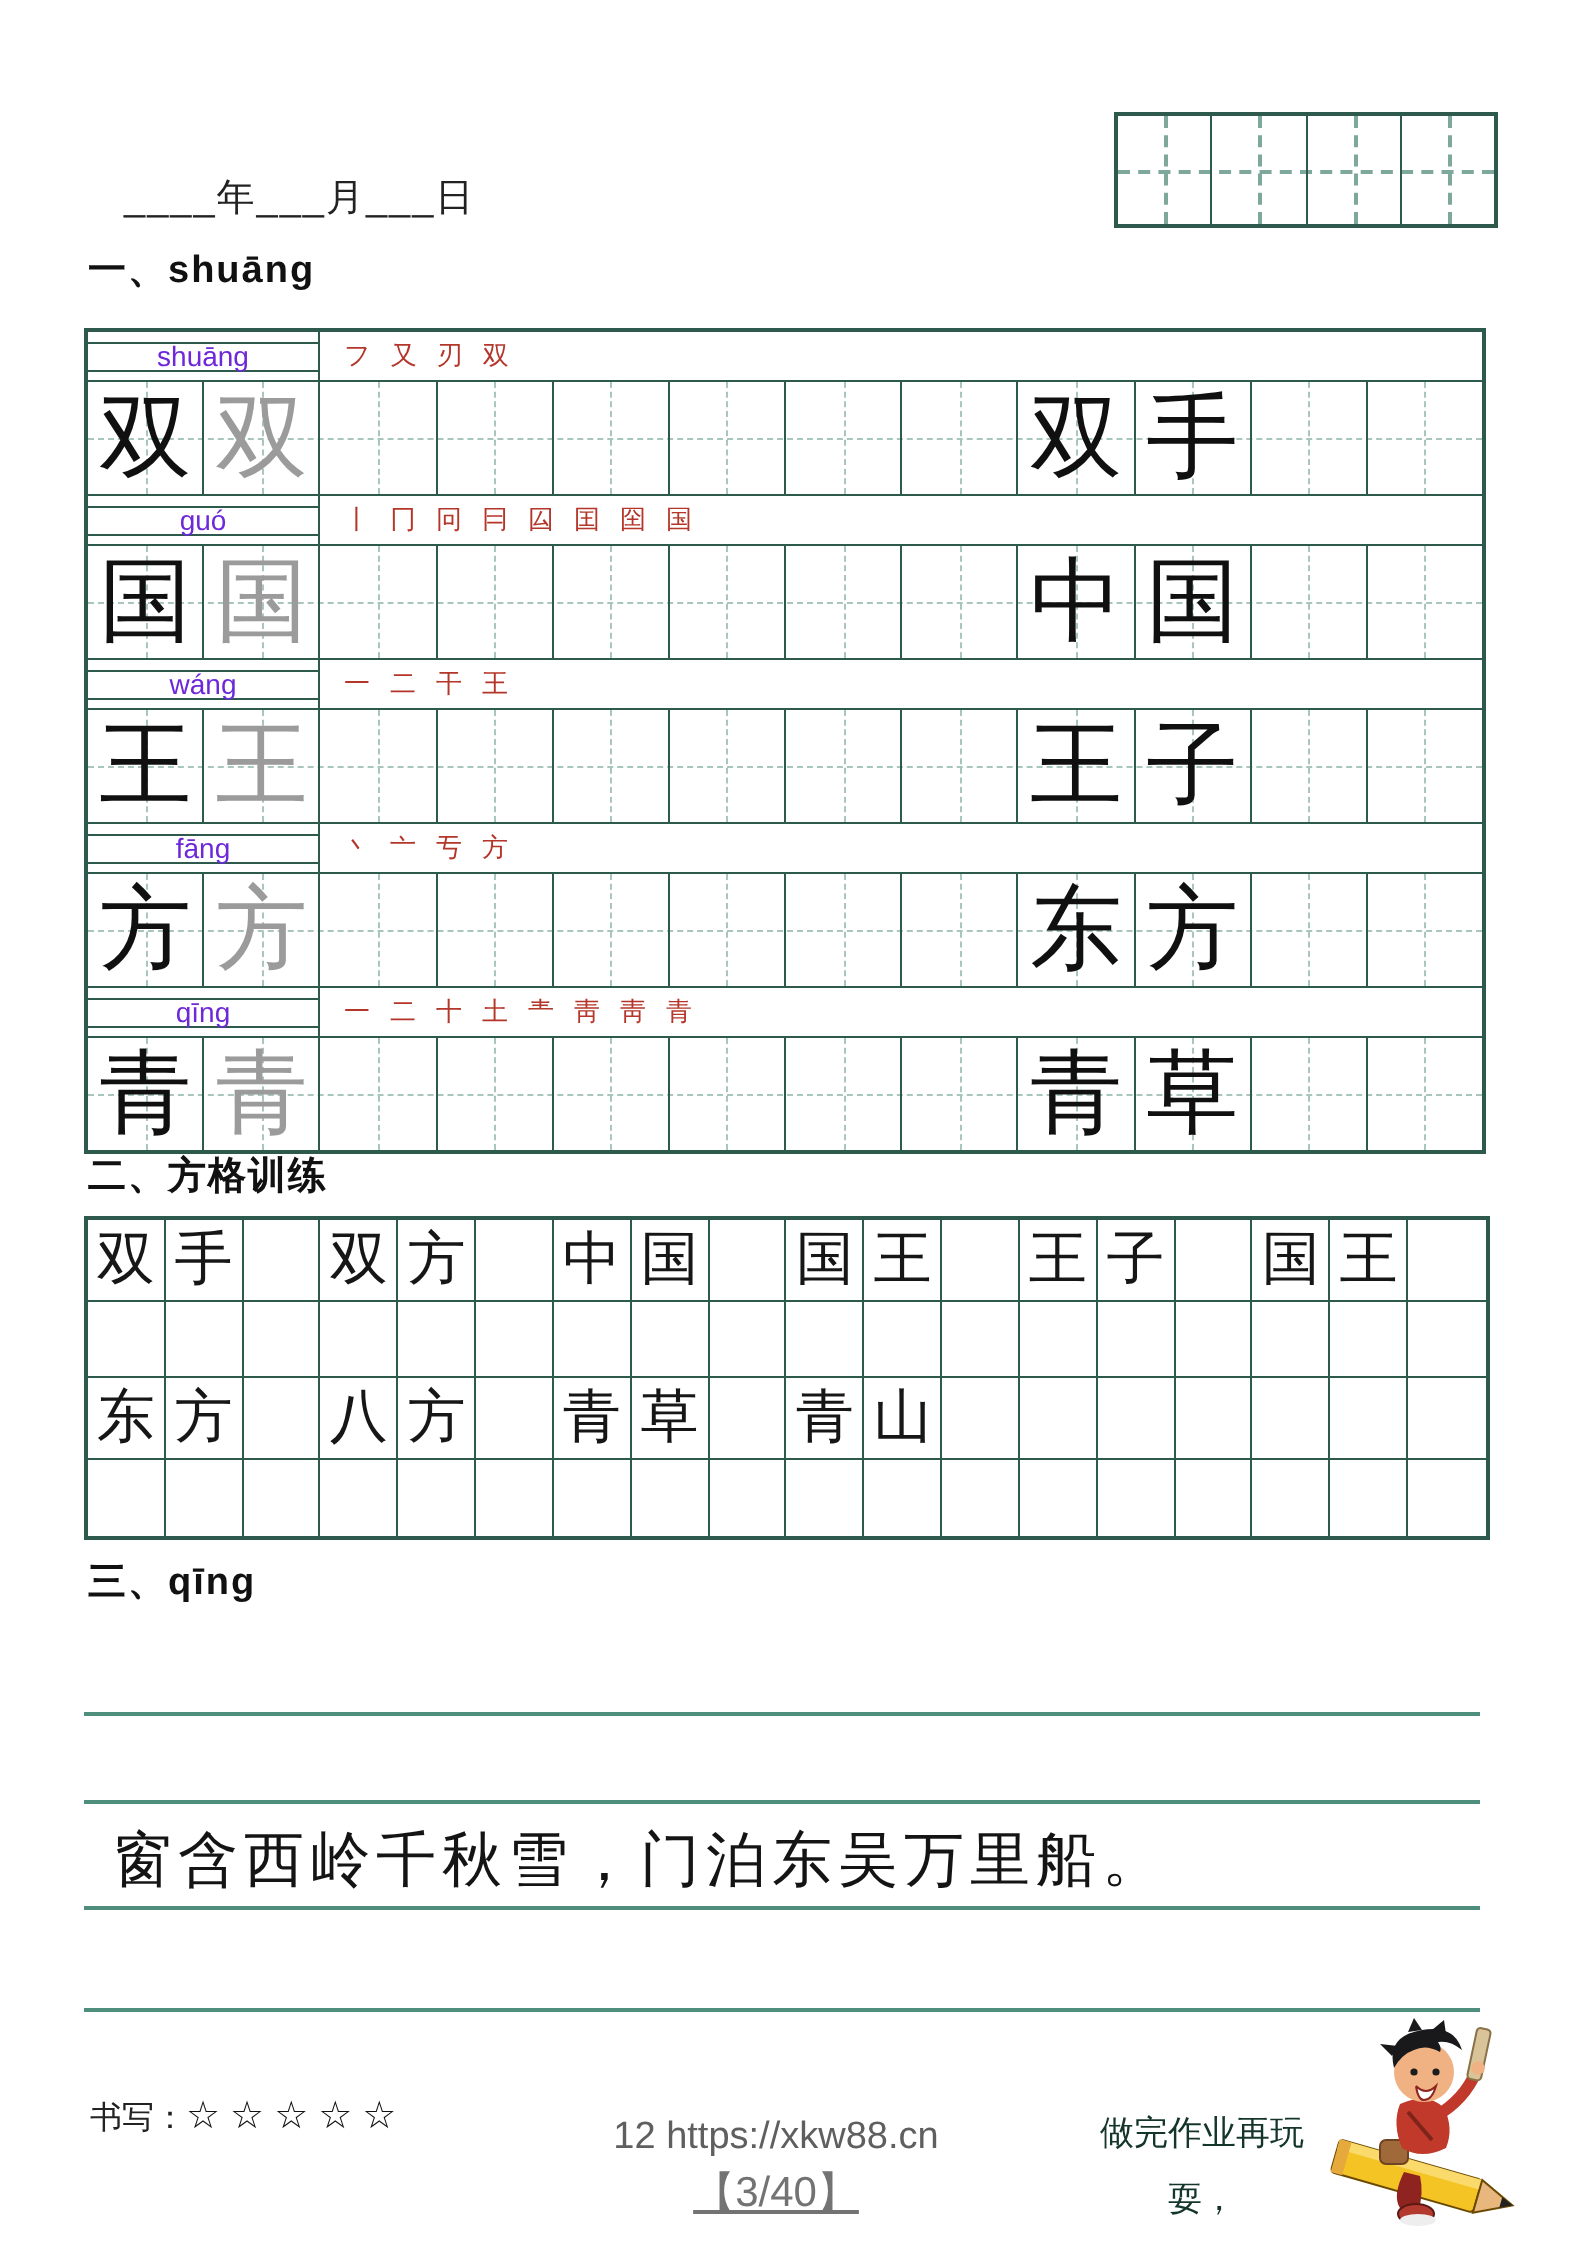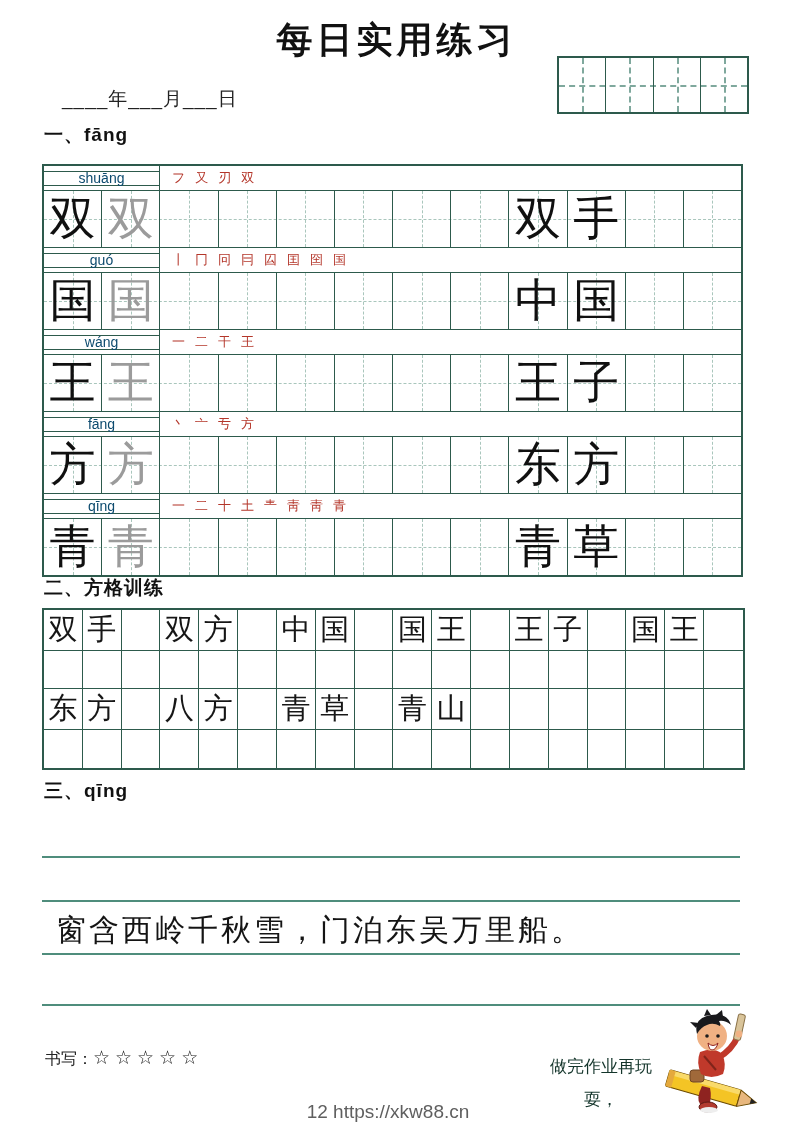--- a/index.html
+++ b/index.html
@@ -28,21 +28,21 @@
   .sec-head{position:absolute;left:44px;font-size:19px;font-weight:bold;letter-spacing:1px;}
   .sec1{top:122px;} .sec2{top:575px;} .sec3{top:778px;}
 
   
   .p-table{position:absolute;left:42px;top:164px;width:697px;border:2px solid var(--bd);}
   .p-strip{height:24px;display:flex;border-bottom:1px solid var(--bd);}
   .pinyin-box{width:116px;position:relative;border-right:1px solid var(--bd);box-sizing:border-box;}
   .rl{position:absolute;left:0;right:0;height:0;border-top:1px solid var(--bd);}
   .rl1{top:5px;} .rl2{top:19px;}
   .pinyin{position:absolute;left:0;right:0;top:0;bottom:0;display:flex;align-items:center;justify-content:center;
-          font-size:14px;color:#0c4a6e;background:transparent;z-index:1;line-height:24px;}
+          font-size:14px;color:#6d28d9;background:transparent;z-index:1;line-height:24px;}
   .stroke-area{flex:1;display:flex;align-items:center;padding-left:12px;overflow:hidden;}
   .stroke-glyph{font-size:13px;color:var(--red);margin-right:10px;font-family:"Liberation Serif",serif;}
   .p-main{height:56px;display:flex;position:relative;border-bottom:1px solid var(--bd);}
   .p-group:last-child .p-main{border-bottom:none;}
   .hdash{position:absolute;left:0;right:0;top:50%;border-top:1px dashed var(--dash);}
   .p-cell{flex:1;position:relative;border-right:1px solid var(--bd);}
   .p-cell:last-child{border-right:none;}
   .p-cell::before{content:"";position:absolute;left:50%;top:0;bottom:0;border-left:1px dashed var(--dash);}
   .p-char{position:absolute;left:0;right:0;top:0;bottom:0;display:flex;align-items:center;justify-content:center;
           font-family:"Liberation Serif",serif;font-size:46px;line-height:56px;z-index:1;}
@@ -62,44 +62,43 @@
             font-size:30px;letter-spacing:3px;color:#141414;}
   .st1{top:816px;} .st2{top:910px;}
   .wline{position:absolute;left:42px;width:698px;height:2px;background:var(--rule);}
   .wl1{top:856px;} .wl2{top:900px;} .wl3{top:953px;} .wl4{top:1004px;}
 
   
   .rating{position:absolute;left:45px;top:1046px;font-size:16px;color:#222;}
   .stars{font-size:19px;letter-spacing:5px;color:#111;}
   .motto{position:absolute;left:44px;top:1072px;font-size:25px;font-weight:bold;letter-spacing:2px;color:#111;}
   .centerfoot{position:absolute;left:282px;top:1058px;width:212px;text-align:center;}
-  .site{font-size:19px;color:#5f5f5f;margin-top:43px;}
+  .site{font-size:19px;color:#5f5f5f;}
   .pageno{font-size:21px;color:#737373;margin-top:2px;text-decoration:underline;}
   .reminder{position:absolute;left:536px;top:1050px;width:130px;text-align:center;
             font-family:"Liberation Serif",serif;font-size:17px;line-height:33px;color:#14352b;}
   .mascot{position:absolute;left:652px;top:1008px;width:118px;height:110px;}
 </style>
 </head>
 <body>
 
 <div class="page">
 
-  <div class="title">每日实用练习</div>
 
   <div class="dateline">____年___月___日</div>
 
   <div class="name-grid">
     <span class="ng-hdash"></span>
   <div class="ng-cell"></div>
       <div class="ng-cell"></div>
       <div class="ng-cell"></div>
       <div class="ng-cell"></div>
     </div>
 
-  <div class="sec-head sec1">一、fāng</div>
+  <div class="sec-head sec1">一、shuāng</div>
 
   <div class="p-table" id="p-table">
       <div class="p-group">
         <div class="p-strip">
           <div class="pinyin-box">
             <i class="rl rl1"></i>
             <i class="rl rl2"></i>
             <span class="pinyin">shuāng</span>
           </div>
           <div class="stroke-area">

